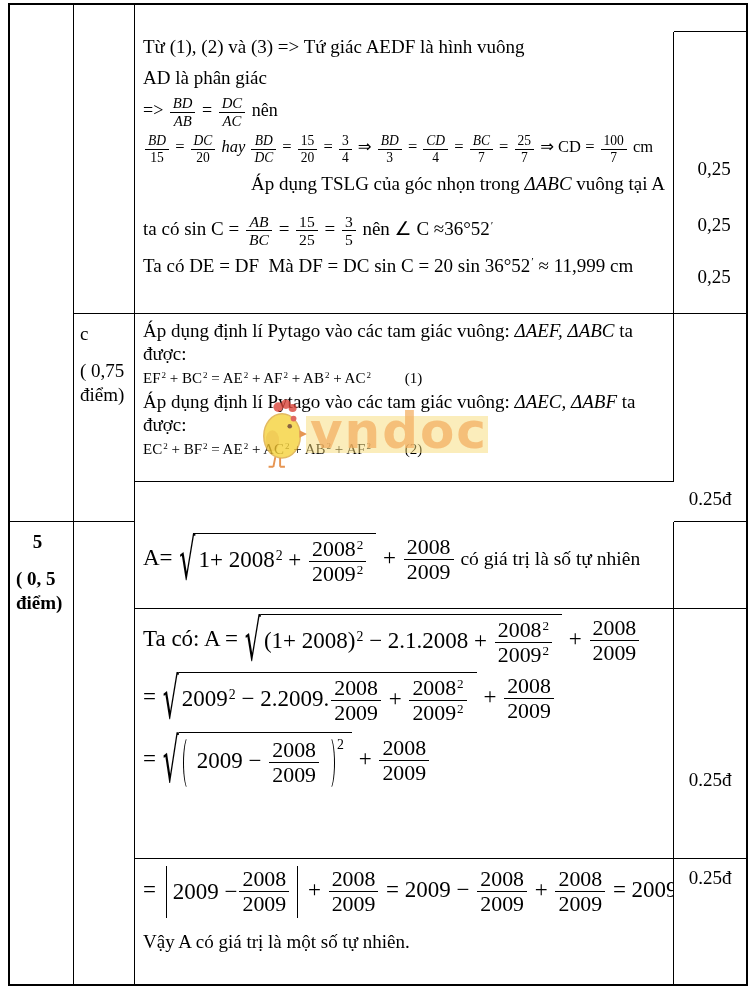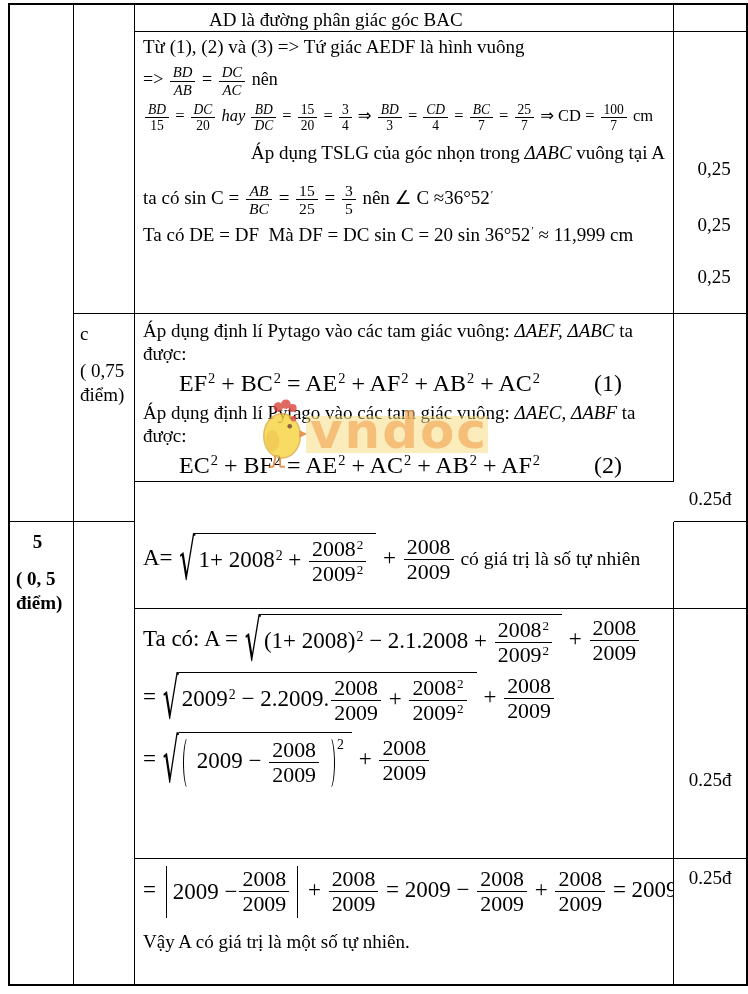--- a/index.html
+++ b/index.html
@@ -43,21 +43,21 @@
 
   
   .r2-l2{margin-top:8px;}
   .r2-l3{margin-top:6px;font-size:18px;}
   .r2-l4{margin-top:4px;font-size:16.5px;}
   .r2-l5{margin-top:7px;text-align:right;}
   .r2-l6{margin-top:18px;}
   .r2-l7{margin-top:5px;}
   .r2-l8{margin-top:3px;}
   .r3-l{margin-top:2px;}
-  .eq{font-size:24px;margin-top:4px;margin-left:36px;}
+  .eq{font-size:15px;margin-top:4px;}
   .r5-f{margin-top:8px;}
   .r6-l1{margin-top:2px;}
   .r6-l2{margin-top:4px;}
   .r6-l3{margin-top:6px;}
   .r7-l1{margin-top:4px;}
   .r7-l2{margin-top:12px;font-size:19px;}
 
   .center-row{padding-left:66px;}
 
   
@@ -96,26 +96,24 @@
     </div>
 
     <div class="cell br bb" style="grid-column:2;grid-row:1/3;"></div>
     <div class="cell br bb lab" style="grid-column:2;grid-row:3/5;">
       <div>c</div>
       <div class="gap">( 0,75</div>
       <div>điểm)</div>
     </div>
     <div class="cell br" style="grid-column:2;grid-row:5/8;"></div>
 
-    <div class="cell br bb c3" style="grid-column:3;grid-row:1;">
-      <div class="ln center-row">AD là đường phân giác góc BAC</div>
-    </div>
 
     <div class="cell br bb c3" style="grid-column:3;grid-row:2;">
       <div class="ln">Từ (1), (2) và (3) =&gt; Tứ giác AEDF là hình vuông</div>
+      <div class="ln r2-l2">AD là phân giác</div>
       <div class="ln ln-f r2-l3"><span class="mt">=&gt; </span><span class="frac">
             <span class="fnum"><span class="mi">BD</span></span>
             <span class="fden"><span class="mi">AB</span></span>
           </span><span class="mt"> = </span><span class="frac">
             <span class="fnum"><span class="mi">DC</span></span>
             <span class="fden"><span class="mi">AC</span></span>
           </span><span class="mt"> nên</span></div>
       <div class="ln ln-f r2-l4"><span class="frac">
             <span class="fnum"><span class="mi">BD</span></span>
             <span class="fden"><span class="mt">15</span></span>

